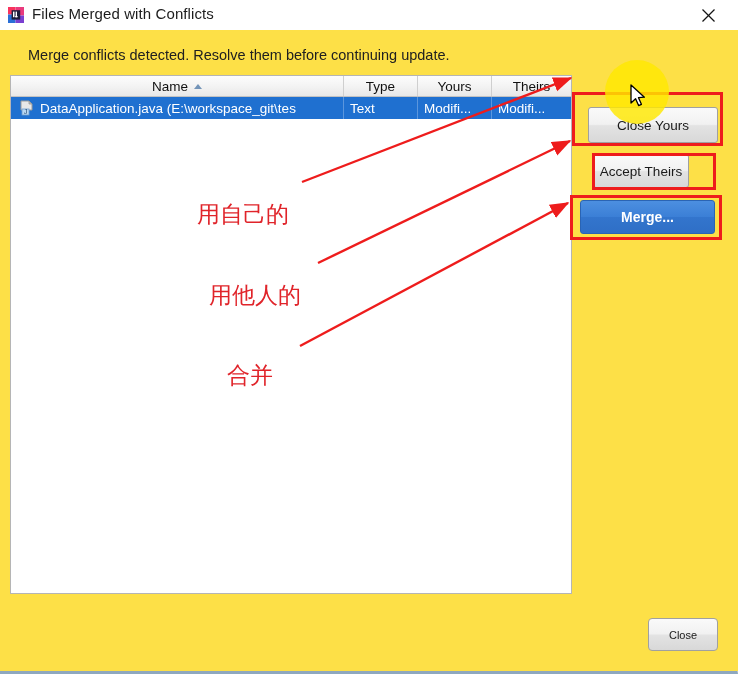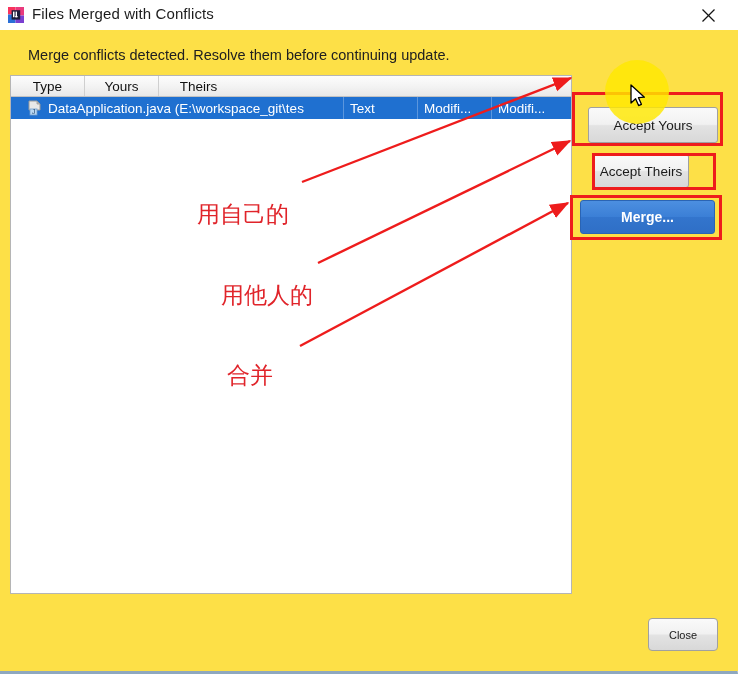--- a/index.html
+++ b/index.html
@@ -126,21 +126,21 @@
     display: flex;
     align-items: center;
     font-size: 13.5px;
     height: 100%;
     box-sizing: border-box;
     border-right: 1px solid #5b96dd;
     overflow: hidden;
     white-space: nowrap;
   }
   .cell:last-child { border-right: none; }
-  .cell-name  { width: 333px; padding-left: 16px; }
+  .cell-name  { width: 333px; padding-left: 8px; }
   .cell-type  { width: 74px; padding-left: 6px; }
   .cell-yours { width: 74px; padding-left: 6px; }
   .cell-theirs{ width: 79px; padding-left: 6px; }
 
   #file-icon {
     width: 16px; height: 16px;
     margin-right: 5px;
     flex: 0 0 auto;
   }
 
@@ -187,21 +187,21 @@
 
   
   .cn-label {
     position: absolute;
     color: #e0242a;
     font-family: "Liberation Serif", "DejaVu Serif", serif;
     font-size: 23px;
     white-space: nowrap;
   }
   #cn-yours  { left: 197px; top: 169px; }
-  #cn-theirs { left: 209px; top: 250px; margin-left: 12px; }
+  #cn-theirs { left: 209px; top: 250px; }
   #cn-merge  { left: 227px; top: 330px; }
 
   
   #arrows {
     position: absolute;
     left: 0; top: 0;
     width: 738px; height: 674px;
     pointer-events: none;
   }
 
@@ -248,20 +248,24 @@
       </svg>
     </span>
   </div>
 
   <div id="body-area">
 
     <div id="message">Merge conflicts detected. Resolve them before continuing update.</div>
 
     <div id="table-panel">
       <div id="table-header">
+        <div class="th th-name">
+          <span>Name</span>
+          <span id="sort-arrow"></span>
+        </div>
         <div class="th th-type">
           <span>Type</span>
         </div>
         <div class="th th-yours">
           <span>Yours</span>
         </div>
         <div class="th th-theirs">
           <span>Theirs</span>
         </div>
       </div>
@@ -277,21 +281,21 @@
             </svg>
           </span>
           <span>DataApplication.java (E:\workspace_git\tes</span>
         </div>
         <div class="cell cell-type">Text</div>
         <div class="cell cell-yours">Modifi...</div>
         <div class="cell cell-theirs">Modifi...</div>
       </div>
     </div>
 
-    <div class="btn" id="btn-accept-yours">Accept Yours</div>
+    <div class="btn" id="btn-accept-yours">Close Yours</div>
     <div class="btn" id="btn-accept-theirs">Accept Theirs</div>
     <div class="btn" id="btn-merge">Merge...</div>
     <div class="btn" id="btn-close">Close</div>
 
     <div class="cn-label" id="cn-yours">用自己的</div>
     <div class="cn-label" id="cn-theirs">用他人的</div>
     <div class="cn-label" id="cn-merge">合并</div>
 
     <div class="redbox" id="redbox-yours"></div>
     <div class="redbox" id="redbox-theirs"></div>

